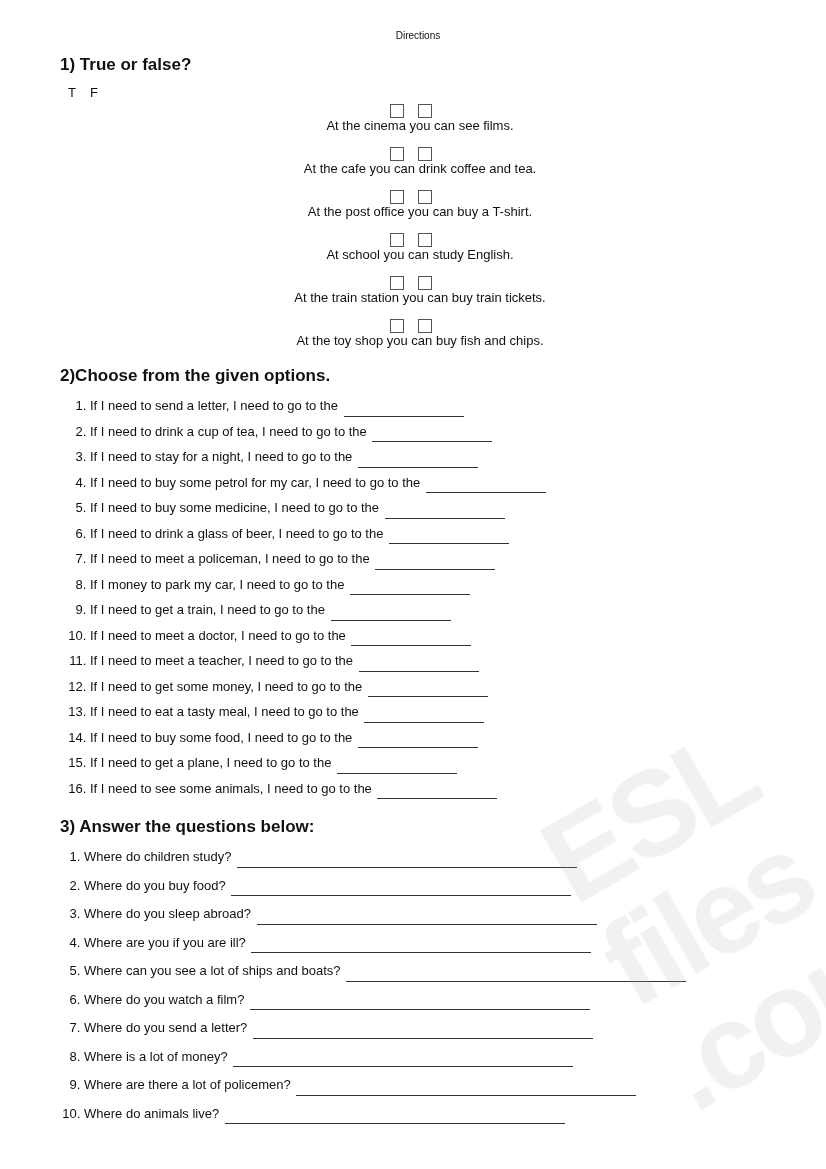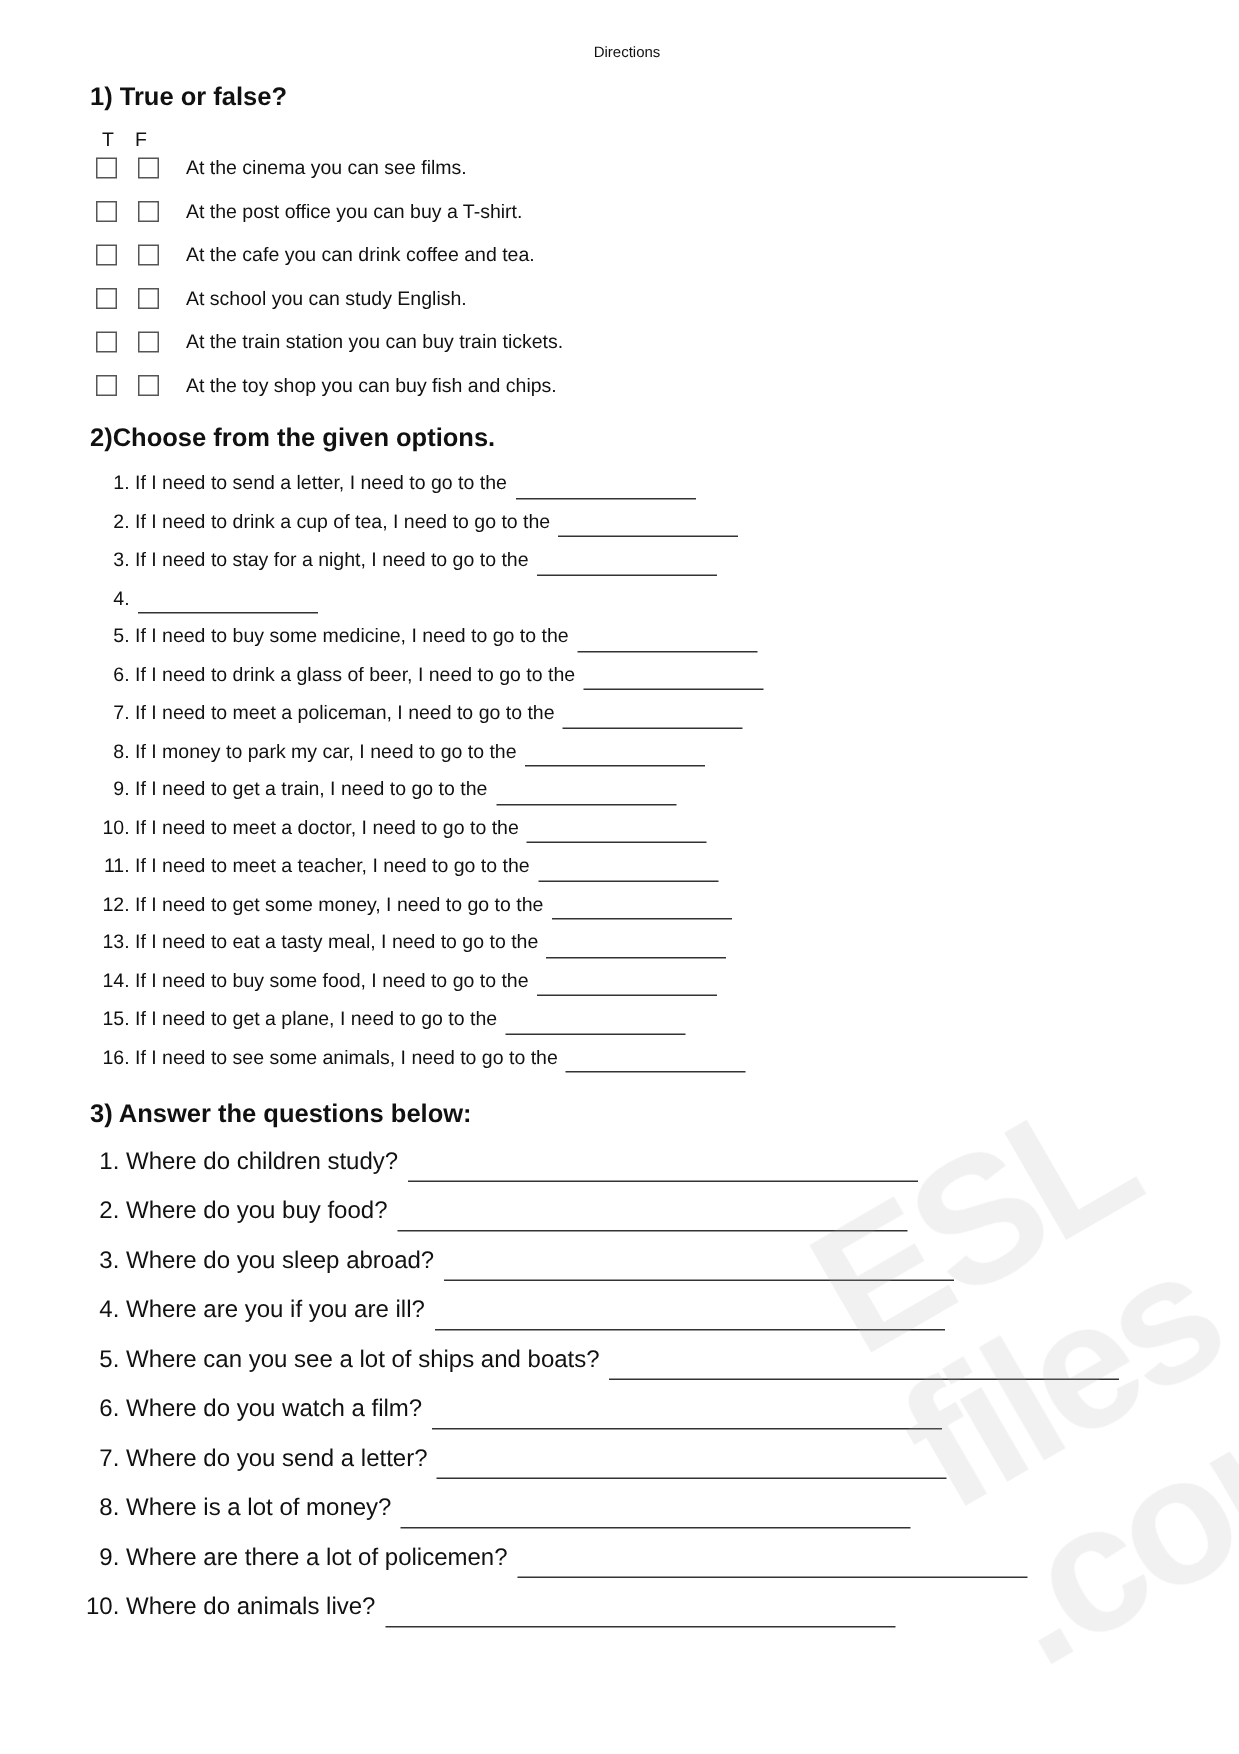--- a/index.html
+++ b/index.html
@@ -46,20 +46,21 @@
       gap: 14px;
       margin-left: 8px;
       margin-bottom: 4px;
       font-size: 13px;
     }
     .tf-row {
       display: flex;
       align-items: center;
       margin-bottom: 14px;
       margin-left: 4px;
+      flex-direction: column;
     }
     .tf-checkboxes {
       display: flex;
       gap: 14px;
       margin-right: 18px;
       flex-shrink: 0;
     }
     .checkbox {
       width: 14px;
       height: 14px;
@@ -86,21 +87,21 @@
       min-width: 120px;
       margin-left: 2px;
     }
     
     .section3 {}
     .answer-list {
       margin-left: 24px;
     }
     .answer-list li {
       margin-bottom: 8px;
-      font-size: 16px;
+      font-size: 13px;
       line-height: 1.5;
     }
     .answer-blank {
       display: inline-block;
       border-bottom: 1px solid #333;
       min-width: 340px;
       margin-left: 2px;
     }
   </style>
 </head>
@@ -122,28 +123,28 @@
       <span class="checkbox"></span>
       <span class="checkbox"></span>
     </div>
     <span class="tf-text">At the cinema you can see films.</span>
   </div>
       <div class="tf-row">
     <div class="tf-checkboxes">
       <span class="checkbox"></span>
       <span class="checkbox"></span>
     </div>
+    <span class="tf-text">At the cafe you can drink coffee and tea.</span>
+  </div>
+      <div class="tf-row">
+    <div class="tf-checkboxes">
+      <span class="checkbox"></span>
+      <span class="checkbox"></span>
+    </div>
     <span class="tf-text">At the post office you can buy a T-shirt.</span>
-  </div>
-      <div class="tf-row">
-    <div class="tf-checkboxes">
-      <span class="checkbox"></span>
-      <span class="checkbox"></span>
-    </div>
-    <span class="tf-text">At the cafe you can drink coffee and tea.</span>
   </div>
       <div class="tf-row">
     <div class="tf-checkboxes">
       <span class="checkbox"></span>
       <span class="checkbox"></span>
     </div>
     <span class="tf-text">At school you can study English.</span>
   </div>
       <div class="tf-row">
     <div class="tf-checkboxes">
@@ -161,21 +162,21 @@
   </div>
     </div>
 </div>
 
 <div class="section2">
   <div class="section-heading">2)Choose from the given options.</div>
   <ol class="numbered-list" id="section2-list">
       <li><span>If I need to send a letter, I need to go to the</span> <span class="blank">&nbsp;&nbsp;&nbsp;&nbsp;&nbsp;&nbsp;&nbsp;&nbsp;&nbsp;&nbsp;&nbsp;&nbsp;&nbsp;&nbsp;&nbsp;&nbsp;&nbsp;&nbsp;&nbsp;&nbsp;</span></li>
       <li><span>If I need to drink a cup of tea, I need to go to the</span> <span class="blank">&nbsp;&nbsp;&nbsp;&nbsp;&nbsp;&nbsp;&nbsp;&nbsp;&nbsp;&nbsp;&nbsp;&nbsp;&nbsp;&nbsp;&nbsp;&nbsp;&nbsp;&nbsp;&nbsp;&nbsp;</span></li>
       <li><span>If I need to stay for a night, I need to go to the</span> <span class="blank">&nbsp;&nbsp;&nbsp;&nbsp;&nbsp;&nbsp;&nbsp;&nbsp;&nbsp;&nbsp;&nbsp;&nbsp;&nbsp;&nbsp;&nbsp;&nbsp;&nbsp;&nbsp;&nbsp;&nbsp;</span></li>
-      <li> <span class="blank">&nbsp;&nbsp;&nbsp;&nbsp;&nbsp;&nbsp;&nbsp;&nbsp;&nbsp;&nbsp;&nbsp;&nbsp;&nbsp;&nbsp;&nbsp;&nbsp;&nbsp;&nbsp;&nbsp;&nbsp;</span></li>
+      <li><span>If I need to buy some petrol for my car, I need to go to the</span> <span class="blank">&nbsp;&nbsp;&nbsp;&nbsp;&nbsp;&nbsp;&nbsp;&nbsp;&nbsp;&nbsp;&nbsp;&nbsp;&nbsp;&nbsp;&nbsp;&nbsp;&nbsp;&nbsp;&nbsp;&nbsp;</span></li>
       <li><span>If I need to buy some medicine, I need to go to the</span> <span class="blank">&nbsp;&nbsp;&nbsp;&nbsp;&nbsp;&nbsp;&nbsp;&nbsp;&nbsp;&nbsp;&nbsp;&nbsp;&nbsp;&nbsp;&nbsp;&nbsp;&nbsp;&nbsp;&nbsp;&nbsp;</span></li>
       <li><span>If I need to drink a glass of beer, I need to go to the</span> <span class="blank">&nbsp;&nbsp;&nbsp;&nbsp;&nbsp;&nbsp;&nbsp;&nbsp;&nbsp;&nbsp;&nbsp;&nbsp;&nbsp;&nbsp;&nbsp;&nbsp;&nbsp;&nbsp;&nbsp;&nbsp;</span></li>
       <li><span>If I need to meet a policeman, I need to go to the</span> <span class="blank">&nbsp;&nbsp;&nbsp;&nbsp;&nbsp;&nbsp;&nbsp;&nbsp;&nbsp;&nbsp;&nbsp;&nbsp;&nbsp;&nbsp;&nbsp;&nbsp;&nbsp;&nbsp;&nbsp;&nbsp;</span></li>
       <li><span>If I money to park my car, I need to go to the</span> <span class="blank">&nbsp;&nbsp;&nbsp;&nbsp;&nbsp;&nbsp;&nbsp;&nbsp;&nbsp;&nbsp;&nbsp;&nbsp;&nbsp;&nbsp;&nbsp;&nbsp;&nbsp;&nbsp;&nbsp;&nbsp;</span></li>
       <li><span>If I need to get a train, I need to go to the</span> <span class="blank">&nbsp;&nbsp;&nbsp;&nbsp;&nbsp;&nbsp;&nbsp;&nbsp;&nbsp;&nbsp;&nbsp;&nbsp;&nbsp;&nbsp;&nbsp;&nbsp;&nbsp;&nbsp;&nbsp;&nbsp;</span></li>
       <li><span>If I need to meet a doctor, I need to go to the</span> <span class="blank">&nbsp;&nbsp;&nbsp;&nbsp;&nbsp;&nbsp;&nbsp;&nbsp;&nbsp;&nbsp;&nbsp;&nbsp;&nbsp;&nbsp;&nbsp;&nbsp;&nbsp;&nbsp;&nbsp;&nbsp;</span></li>
       <li><span>If I need to meet a teacher, I need to go to the</span> <span class="blank">&nbsp;&nbsp;&nbsp;&nbsp;&nbsp;&nbsp;&nbsp;&nbsp;&nbsp;&nbsp;&nbsp;&nbsp;&nbsp;&nbsp;&nbsp;&nbsp;&nbsp;&nbsp;&nbsp;&nbsp;</span></li>
       <li><span>If I need to get some money, I need to go to the</span> <span class="blank">&nbsp;&nbsp;&nbsp;&nbsp;&nbsp;&nbsp;&nbsp;&nbsp;&nbsp;&nbsp;&nbsp;&nbsp;&nbsp;&nbsp;&nbsp;&nbsp;&nbsp;&nbsp;&nbsp;&nbsp;</span></li>
       <li><span>If I need to eat a tasty meal, I need to go to the</span> <span class="blank">&nbsp;&nbsp;&nbsp;&nbsp;&nbsp;&nbsp;&nbsp;&nbsp;&nbsp;&nbsp;&nbsp;&nbsp;&nbsp;&nbsp;&nbsp;&nbsp;&nbsp;&nbsp;&nbsp;&nbsp;</span></li>
       <li><span>If I need to buy some food, I need to go to the</span> <span class="blank">&nbsp;&nbsp;&nbsp;&nbsp;&nbsp;&nbsp;&nbsp;&nbsp;&nbsp;&nbsp;&nbsp;&nbsp;&nbsp;&nbsp;&nbsp;&nbsp;&nbsp;&nbsp;&nbsp;&nbsp;</span></li>

